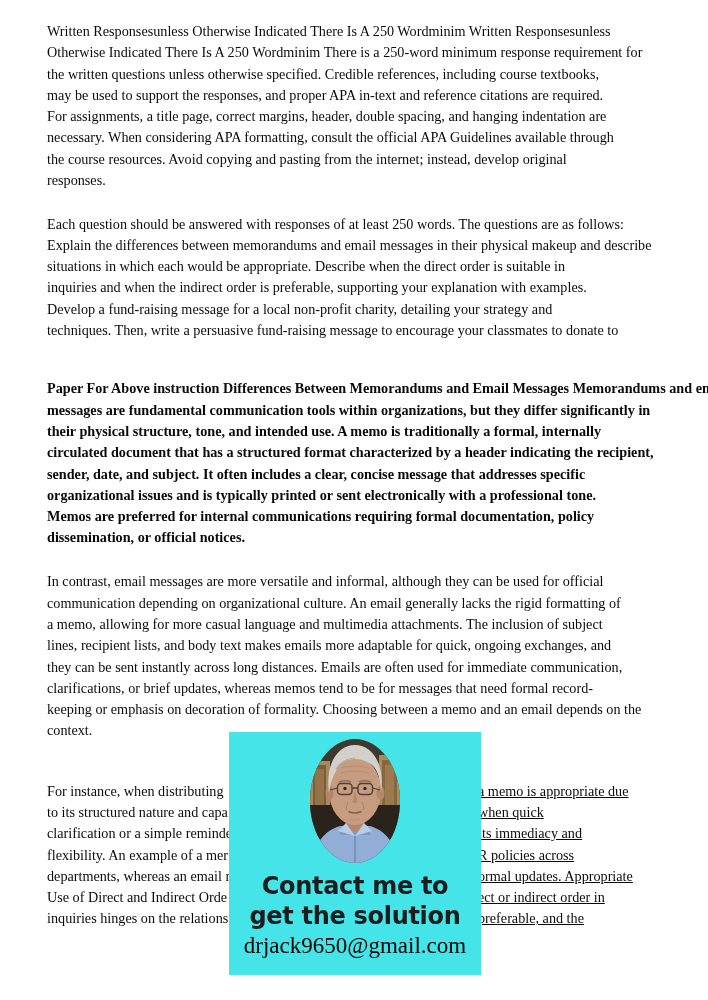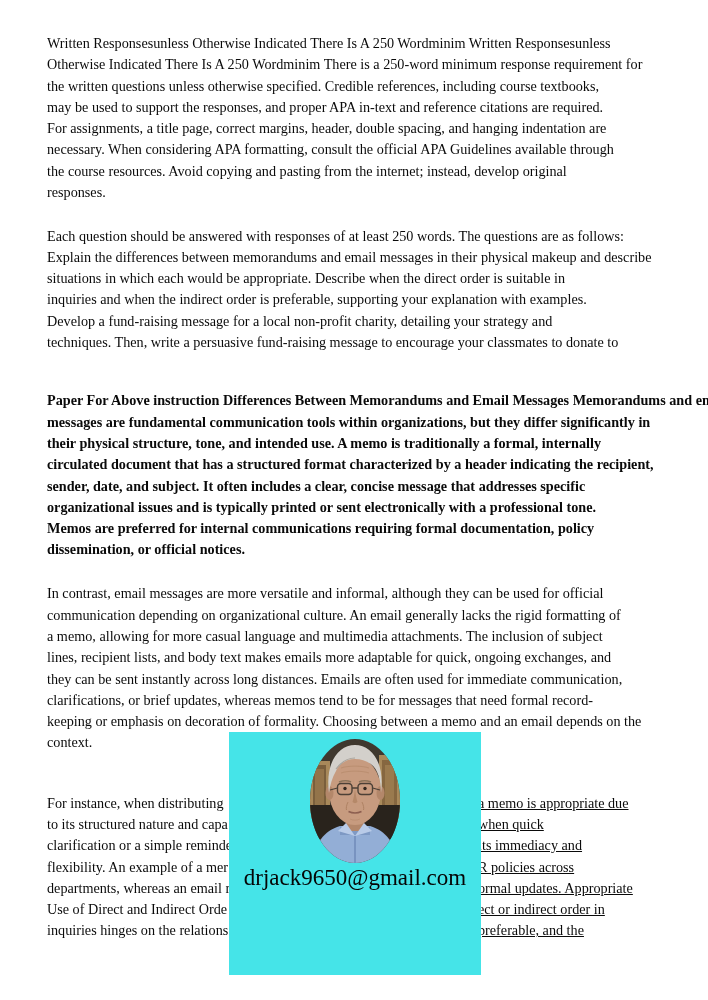--- a/index.html
+++ b/index.html
@@ -5,21 +5,21 @@
   html, body { margin: 0; padding: 0; }
   body {
     width: 708px; height: 1000px;
     background: #ffffff;
     position: relative;
     overflow: hidden;
     font-family: "Liberation Serif", serif;
   }
   .doc {
     position: absolute;
-    left: 47px; top: 33px;
+    left: 47px; top: 21px;
     width: 661px;
     color: #0a0a0a;
   }
   .tline {
     height: 21.3px;
     line-height: 21.3px;
     font-size: 14.2px;
     white-space: nowrap;
   }
   .para-2 { margin-top: 22.2px; }
@@ -187,15 +187,19 @@
       <circle cx="35" cy="49.5" r="1.7" fill="#33281f"></circle>
       <circle cx="55" cy="49.5" r="1.7" fill="#33281f"></circle>
       <path d="M45,50 C44.2,56 43.5,60 42.5,63 C44,64.5 46,64.5 47.5,63 C46.5,60 45.8,56 45,50 Z" fill="#b58868"></path>
       <path d="M38,63 C36.5,66 36,69 36.5,71" stroke="#ab7f60" stroke-width="0.9" fill="none"></path>
       <path d="M52,63 C53.5,66 54,69 53.5,71" stroke="#ab7f60" stroke-width="0.9" fill="none"></path>
       <path d="M38.5,72.5 C43,74.5 47,74.5 51.5,72.5" stroke="#8d5f50" stroke-width="1.6" fill="none"></path>
       <path d="M40,80 C43,81.5 47,81.5 50,80" stroke="#b3876a" stroke-width="0.8" fill="none" opacity="0.7"></path>
     </g>
   </svg>
 
+  <div class="ad-headline" style="color: rgb(29, 29, 29);">
+    <div>Contact me to</div>
+    <div>get the solution</div>
+  </div>
 
   <div class="ad-email" style="color: rgb(5, 5, 5);">drjack9650@gmail.com</div>
 </div>
 
 </body></html>

